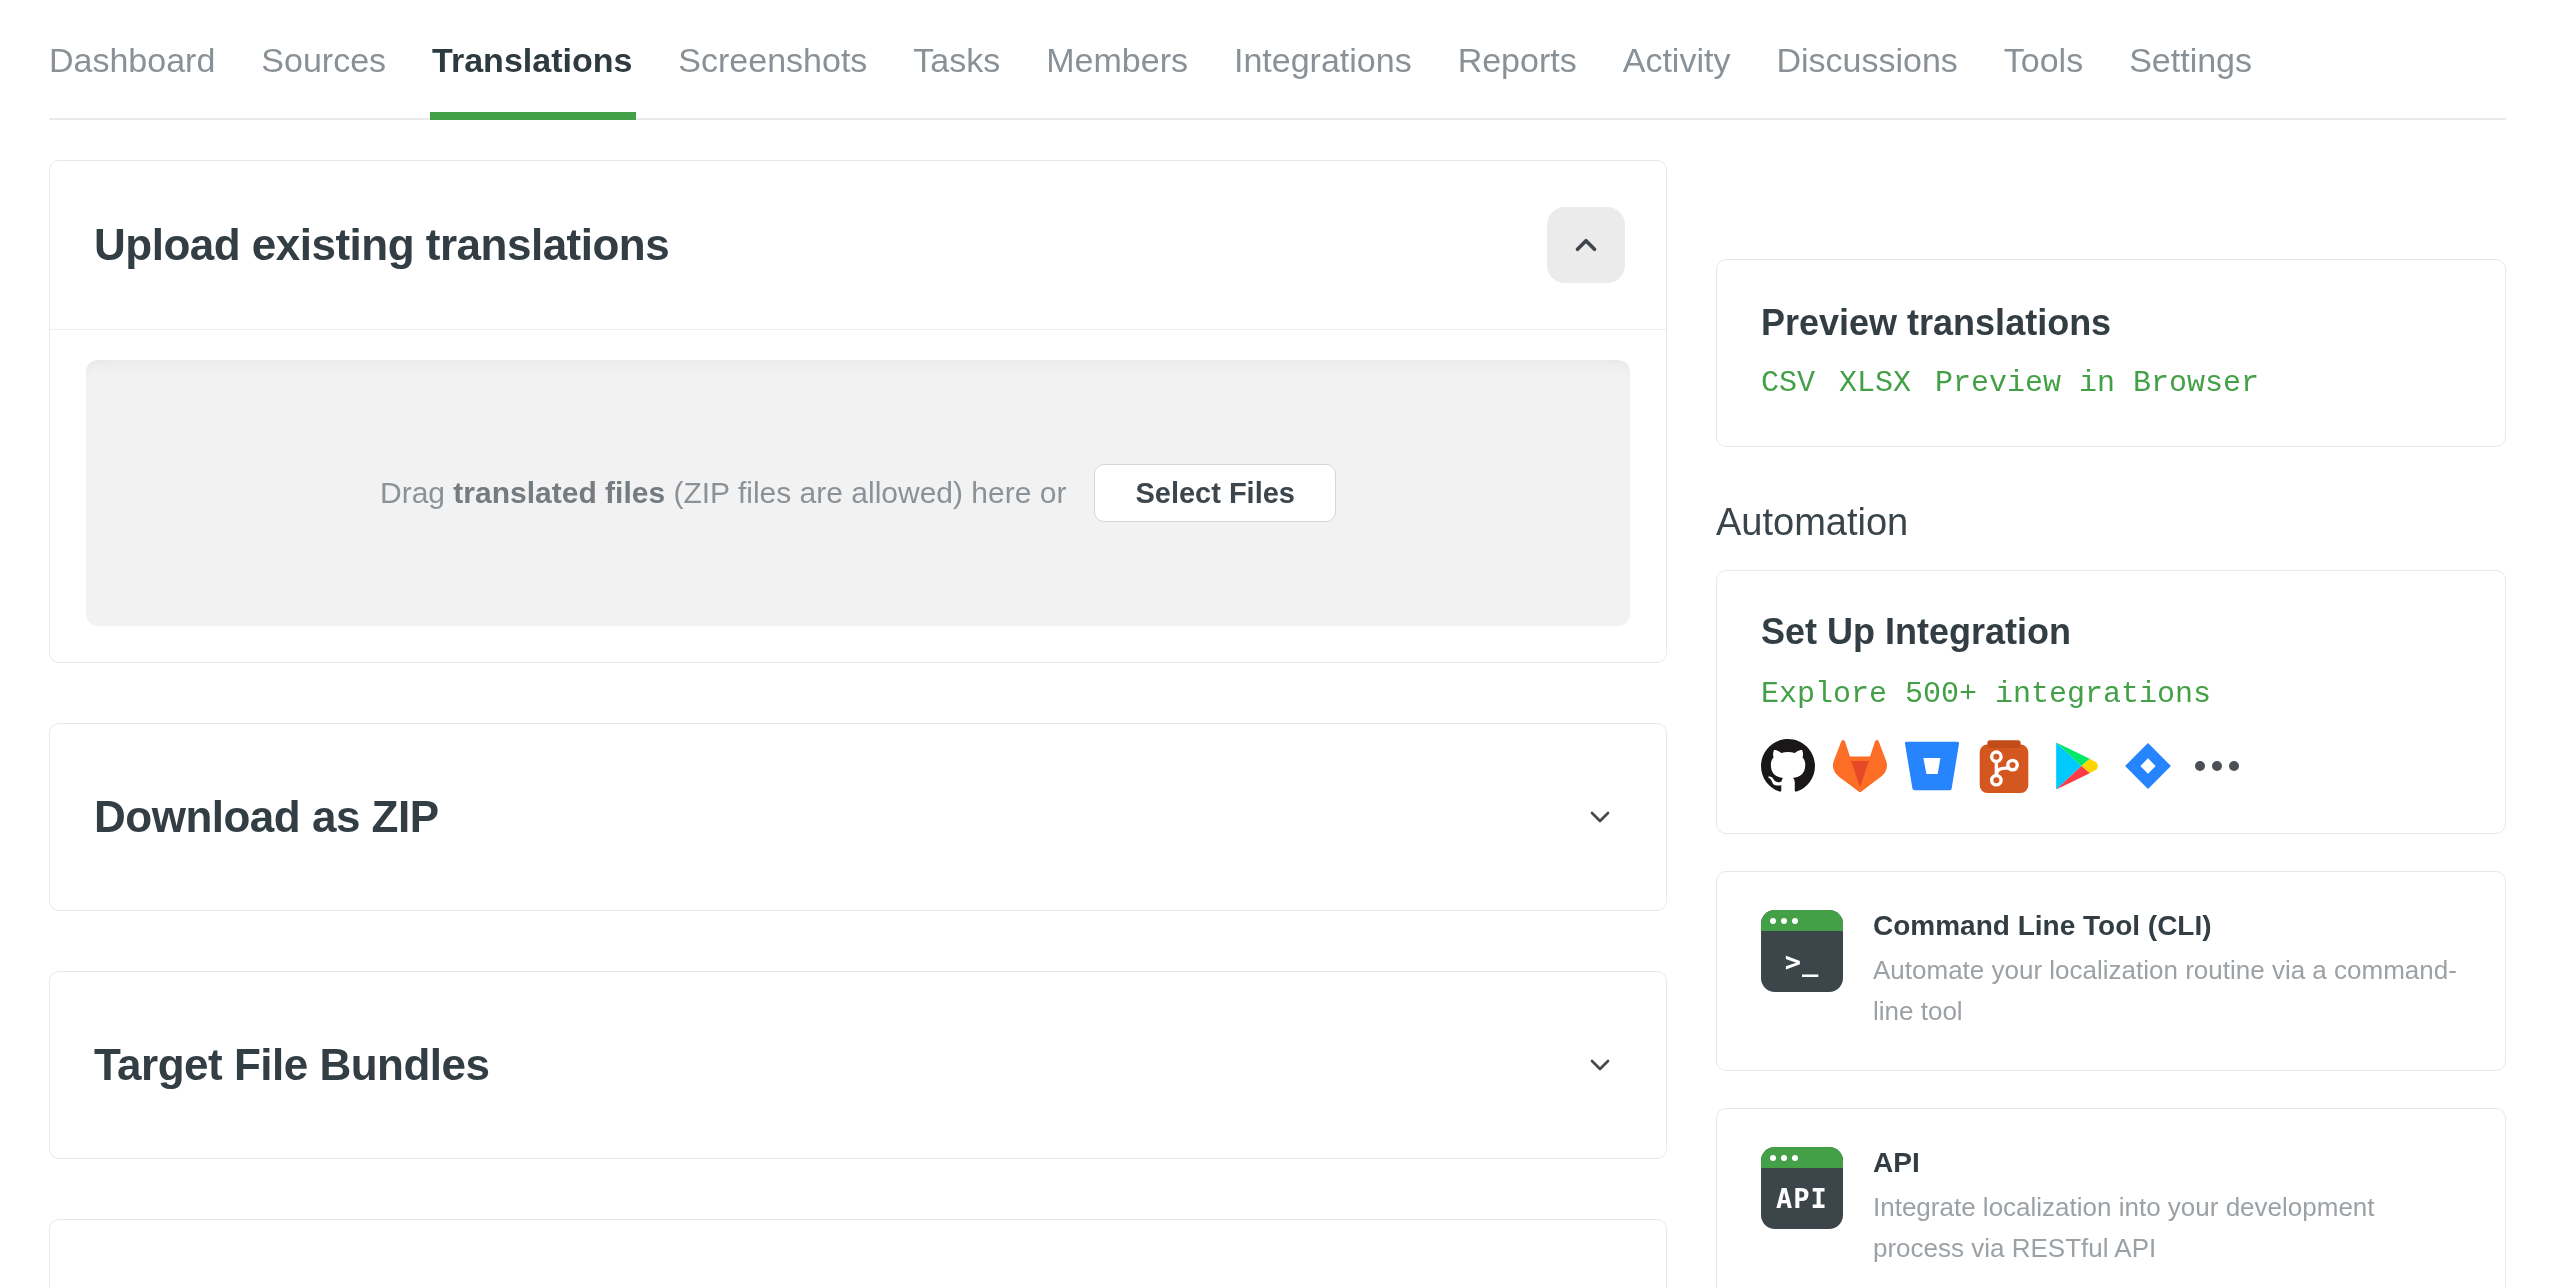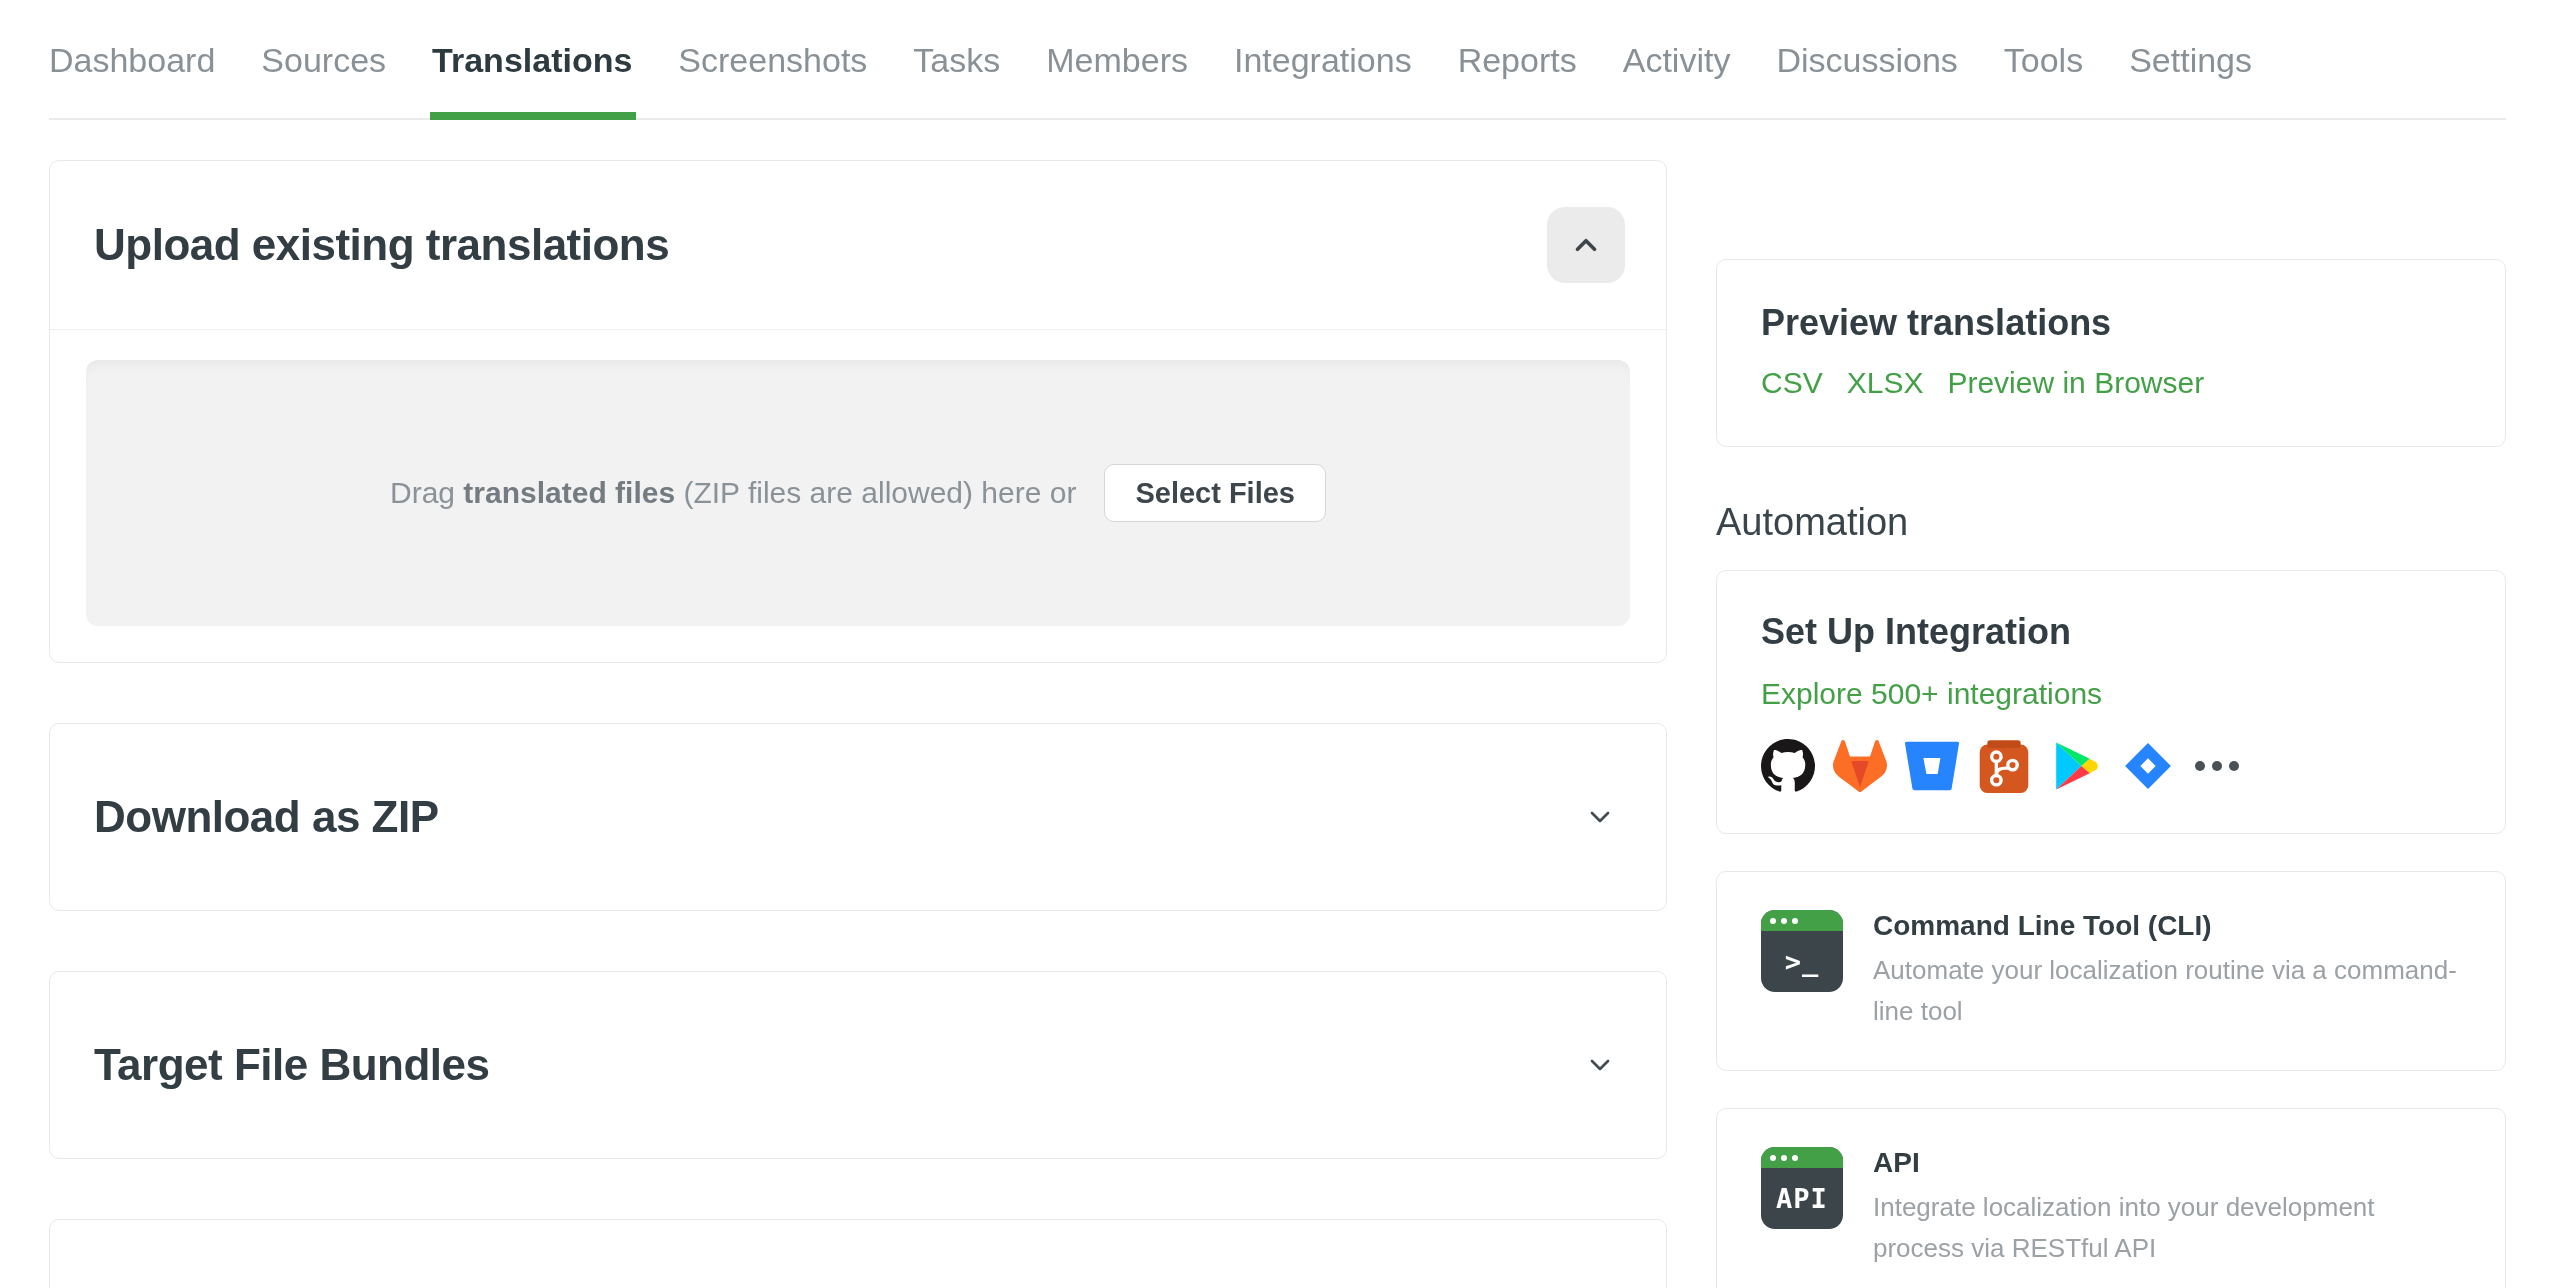--- a/index.html
+++ b/index.html
@@ -28,35 +28,35 @@
     height:169px; padding:0 41px 0 44px; border-bottom:1px solid #efefef; cursor:pointer; }
   .card-title { font-size:44px; font-weight:700; color:#323e44; letter-spacing:-0.5px; }
   .collapse-btn { width:78px; height:76px; border:none; background:#ebebec; border-radius:18px;
     display:flex; align-items:center; justify-content:center; cursor:pointer; }
   .upload-body { padding:30px 36px 0 36px; }
   .dropzone { height:266px; background:#f2f2f3; border-radius:12px;
     box-shadow:inset 0 12px 16px -12px rgba(0,0,0,0.07);
     display:flex; align-items:center; justify-content:center; gap:28px; }
   .drag-text { font-size:30px; color:#8b9297; }
   .drag-text b { font-weight:700; color:#747c81; }
-  .select-files-btn { height:58px; padding:0 30px; background:#fff; border:1px solid #d4d7d9;
+  .select-files-btn { height:58px; padding:0 40px; background:#fff; border:1px solid #d4d7d9;
     border-radius:10px; font-size:29px; font-weight:700; color:#3d464c; cursor:pointer;
     font-family:inherit; }
 
   
   .collapsed-card { height:188px; margin-top:60px; display:flex; align-items:center;
     justify-content:space-between; padding:0 50px 0 44px; cursor:pointer; }
 
   .chev { display:block; }
 
   
   .preview-card { padding:42px 44px 46px 44px; }
   .side-title { font-size:36px; font-weight:700; color:#323e44; }
   .link-row { display:flex; gap:24px; margin-top:22px; }
-  .green-link { color:#43a047; font-size:30px; text-decoration:none; cursor:pointer; white-space:nowrap; }
+  .green-link { color:#43a047; font-size:30px; text-decoration:none; cursor:pointer; white-space:nowrap;font-family:Liberation Mono, monospace; }
 
   .automation-heading { font-size:38px; font-weight:400; color:#39454b; margin:54px 0 26px 0; }
 
   .integration-card { padding:40px 44px 40px 44px; }
   .explore-link { display:inline-block; margin-top:24px; font-size:30px; }
   .icon-row { display:flex; align-items:center; gap:18px; margin-top:28px; }
   .int-icon { width:54px; height:54px; flex:none; }
 
   .tool-card { margin-top:37px; padding:38px 44px; display:flex; gap:30px; align-items:flex-start; }
   .term-icon { width:82px; height:82px; border-radius:14px; background:#3c454a; flex:none;

